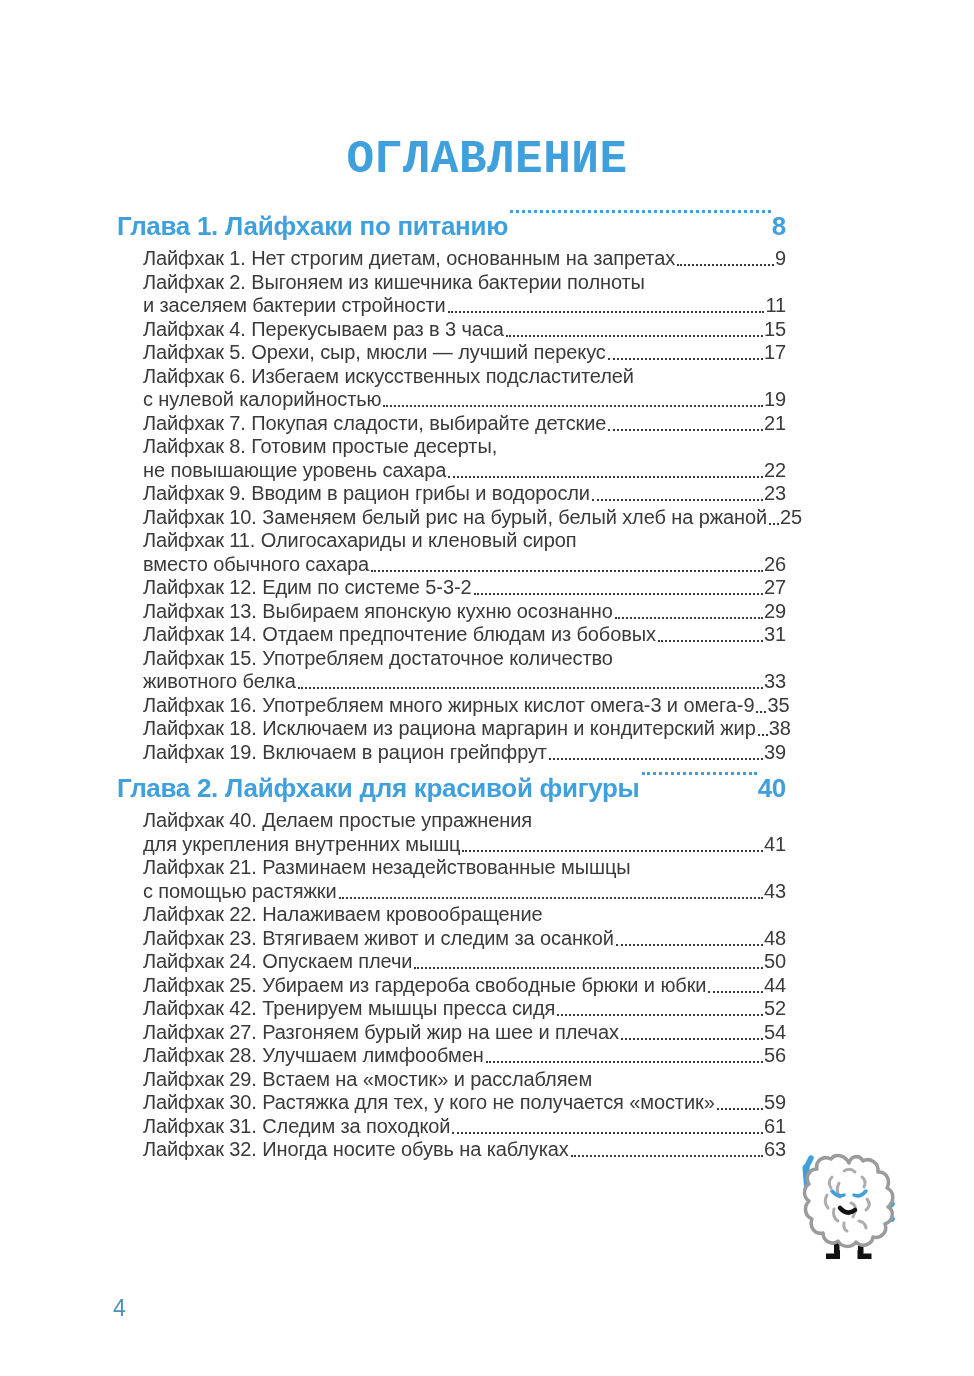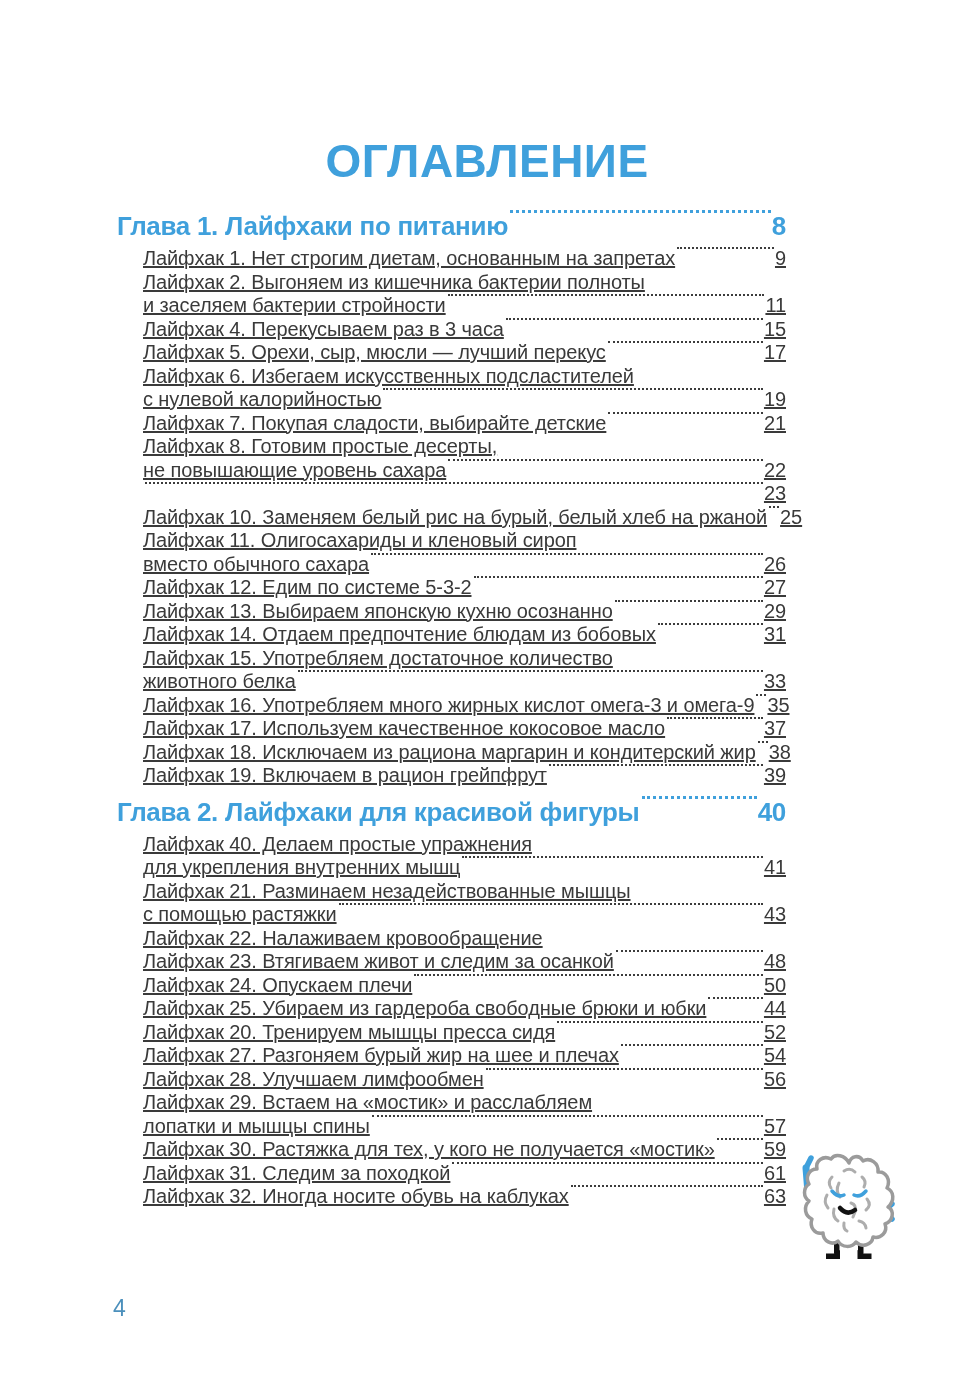--- a/index.html
+++ b/index.html
@@ -8,41 +8,41 @@
   }
   html,body{margin:0;padding:0;background:#ffffff;}
   body{
     width:974px;height:1376px;position:relative;overflow:hidden;
     font-family:"Liberation Sans","DejaVu Sans",sans-serif;
     -webkit-font-smoothing:antialiased;
   }
   .page-title{
     position:absolute;top:134px;left:0;width:974px;
     text-align:center;font-size:46px;font-weight:bold;
-    color:var(--accent);letter-spacing:.5px;margin:0;
+    color:var(--accent);letter-spacing:.5px;margin:0;font-family:Liberation Mono, monospace;
   }
   .toc{
     position:absolute;left:117px;top:210px;width:669px;
   }
   .chapter{margin:0 0 8px 0;}
   .chapter-row{
     display:flex;align-items:flex-start;
     font-size:26px;line-height:32px;font-weight:bold;
     color:var(--accent);letter-spacing:-.3px;white-space:nowrap;
   }
   .chapter-row .leader{
     flex:1;min-width:10px;
     border-bottom:3.5px dotted var(--accent);
     margin:0 1px 7px 2px;
   }
   .items{margin-left:26px;padding-top:5px;}
   .line{
-    display:flex;align-items:flex-start;
+    display:flex;align-items:flex-end;
     font-size:20px;line-height:23.5px;
-    color:var(--text);letter-spacing:-.1px;white-space:nowrap;text-decoration:underline;
+    color:var(--text);letter-spacing:-.1px;white-space:nowrap;
   }
   .line .t{white-space:nowrap;}
   .line .leader{
     flex:1;min-width:10px;
     border-bottom:2.8px dotted #3c3c3c;
     margin:0 1px 4.5px 2px;
   }
   .footer-pagenum{
     position:absolute;left:113px;top:1295px;
     font-size:23px;color:#4C90BC;
@@ -102,20 +102,21 @@
         </div>
         <div class="line">
           <span class="t">Лайфхак 8. Готовим простые десерты,</span>
         </div>
         <div class="line">
           <span class="t">не повышающие уровень сахара</span>
           <span class="leader"></span>
           <span class="pg">22</span>
         </div>
         <div class="line">
+          <span class="t">Лайфхак 9. Вводим в рацион грибы и водоросли</span>
           <span class="leader"></span>
           <span class="pg">23</span>
         </div>
         <div class="line">
           <span class="t">Лайфхак 10. Заменяем белый рис на бурый, белый хлеб на ржаной</span>
           <span class="leader"></span>
           <span class="pg">25</span>
         </div>
         <div class="line">
           <span class="t">Лайфхак 11. Олигосахариды и кленовый сироп</span>
@@ -145,25 +146,20 @@
         </div>
         <div class="line">
           <span class="t">животного белка</span>
           <span class="leader"></span>
           <span class="pg">33</span>
         </div>
         <div class="line">
           <span class="t">Лайфхак 16. Употребляем много жирных кислот омега-3 и омега-9</span>
           <span class="leader"></span>
           <span class="pg">35</span>
-        </div>
-        <div class="line">
-          <span class="t">Лайфхак 17. Используем качественное кокосовое масло</span>
-          <span class="leader"></span>
-          <span class="pg">37</span>
         </div>
         <div class="line">
           <span class="t">Лайфхак 18. Исключаем из рациона маргарин и кондитерский жир</span>
           <span class="leader"></span>
           <span class="pg">38</span>
         </div>
         <div class="line">
           <span class="t">Лайфхак 19. Включаем в рацион грейпфрут</span>
           <span class="leader"></span>
           <span class="pg">39</span>
@@ -205,41 +201,36 @@
           <span class="t">Лайфхак 24. Опускаем плечи</span>
           <span class="leader"></span>
           <span class="pg">50</span>
         </div>
         <div class="line">
           <span class="t">Лайфхак 25. Убираем из гардероба свободные брюки и юбки</span>
           <span class="leader"></span>
           <span class="pg">44</span>
         </div>
         <div class="line">
-          <span class="t">Лайфхак 20. Тренируем мышцы пресса сидя</span>
+          <span class="t">Лайфхак 42. Тренируем мышцы пресса сидя</span>
           <span class="leader"></span>
           <span class="pg">52</span>
         </div>
         <div class="line">
           <span class="t">Лайфхак 27. Разгоняем бурый жир на шее и плечах</span>
           <span class="leader"></span>
           <span class="pg">54</span>
         </div>
         <div class="line">
           <span class="t">Лайфхак 28. Улучшаем лимфообмен</span>
           <span class="leader"></span>
           <span class="pg">56</span>
         </div>
         <div class="line">
           <span class="t">Лайфхак 29. Встаем на «мостик» и расслабляем</span>
-        </div>
-        <div class="line">
-          <span class="t">лопатки и мышцы спины</span>
-          <span class="leader"></span>
-          <span class="pg">57</span>
         </div>
         <div class="line">
           <span class="t">Лайфхак 30. Растяжка для тех, у кого не получается «мостик»</span>
           <span class="leader"></span>
           <span class="pg">59</span>
         </div>
         <div class="line">
           <span class="t">Лайфхак 31. Следим за походкой</span>
           <span class="leader"></span>
           <span class="pg">61</span>

